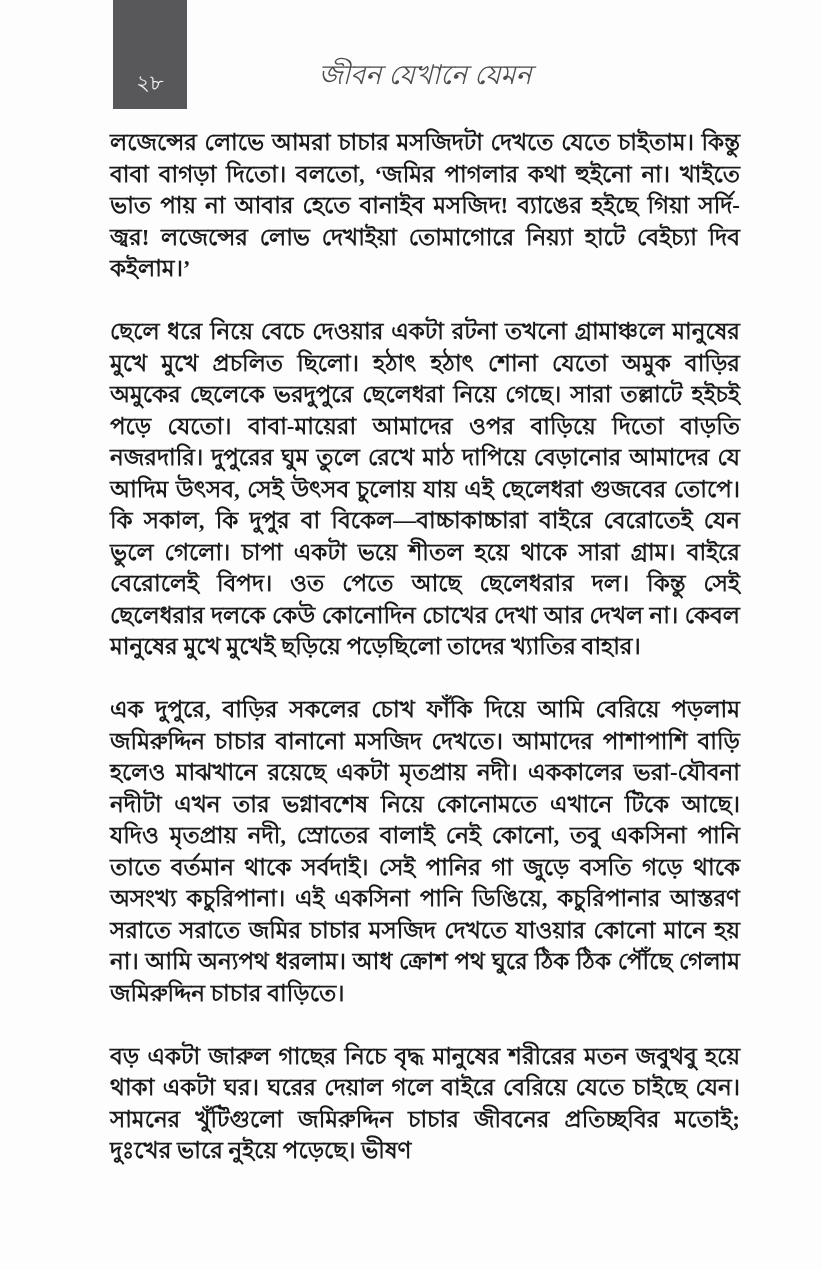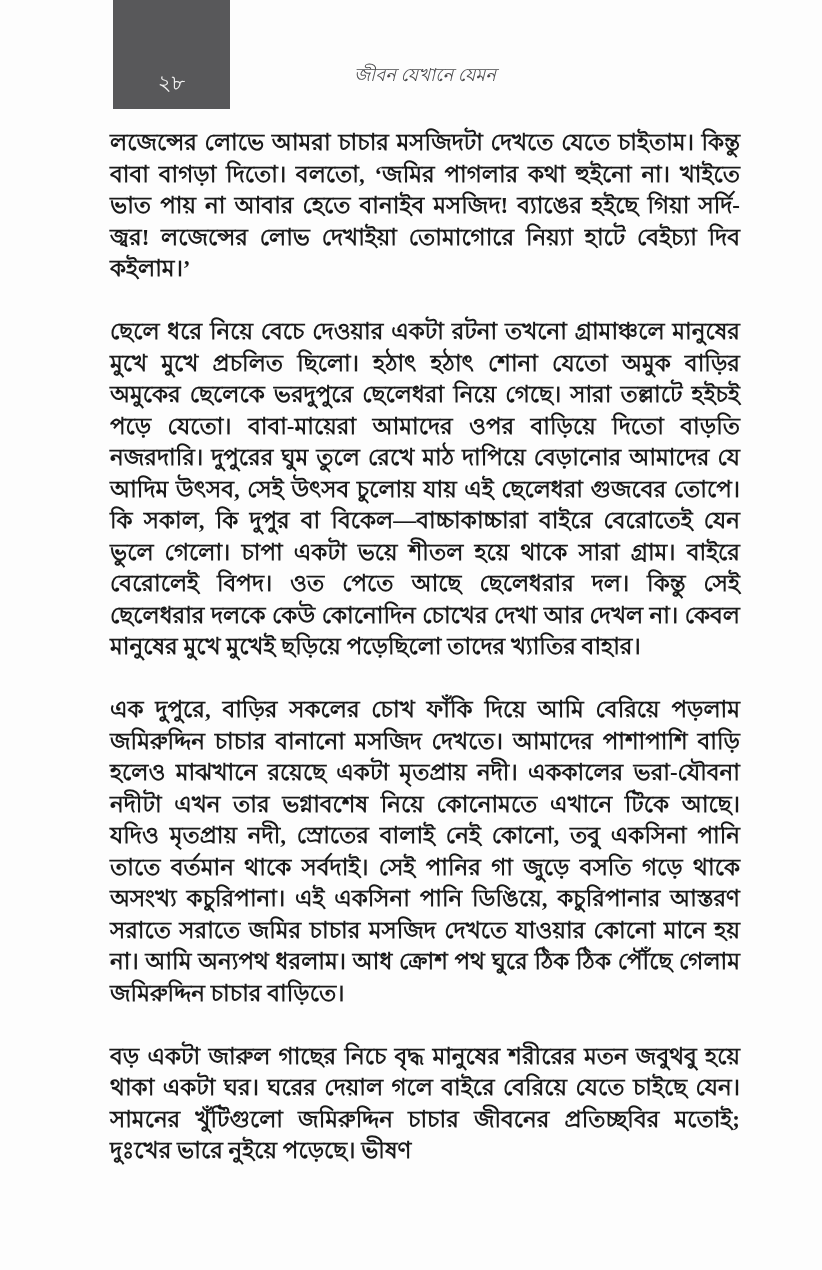--- a/index.html
+++ b/index.html
@@ -14,40 +14,39 @@
     overflow: hidden;
     font-family: "Liberation Serif", "DejaVu Serif", serif;
   }
   .page-number-box {
     position: absolute;
     left: 113px;
     top: 0;
     width: 74px;
     height: 109px;
     background: var(--c-page-number-box, #58585a);
-    padding-left: 43px;
   }
   .page-number {
     position: absolute;
     left: 0;
     right: 0;
     bottom: 14px;
     text-align: center;
     color: var(--c-page-number-text, #f2f2f2);
     font-size: 21px;
     line-height: 24px;
   }
   .running-header {
     position: absolute;
     left: 110px;
     top: 62px;
     width: 630px;
     text-align: center;
     color: var(--c-header-title-text, #4b4b4d);
-    font-size: 18px;
+    font-size: 27px;
     font-style: italic;
     line-height: 26px;
   }
   .page-body {
     position: absolute;
     left: 110px;
     top: 127px;
     width: 630px;
     color: var(--c-body-text, #1a1a1a);
     font-size: 23px;

